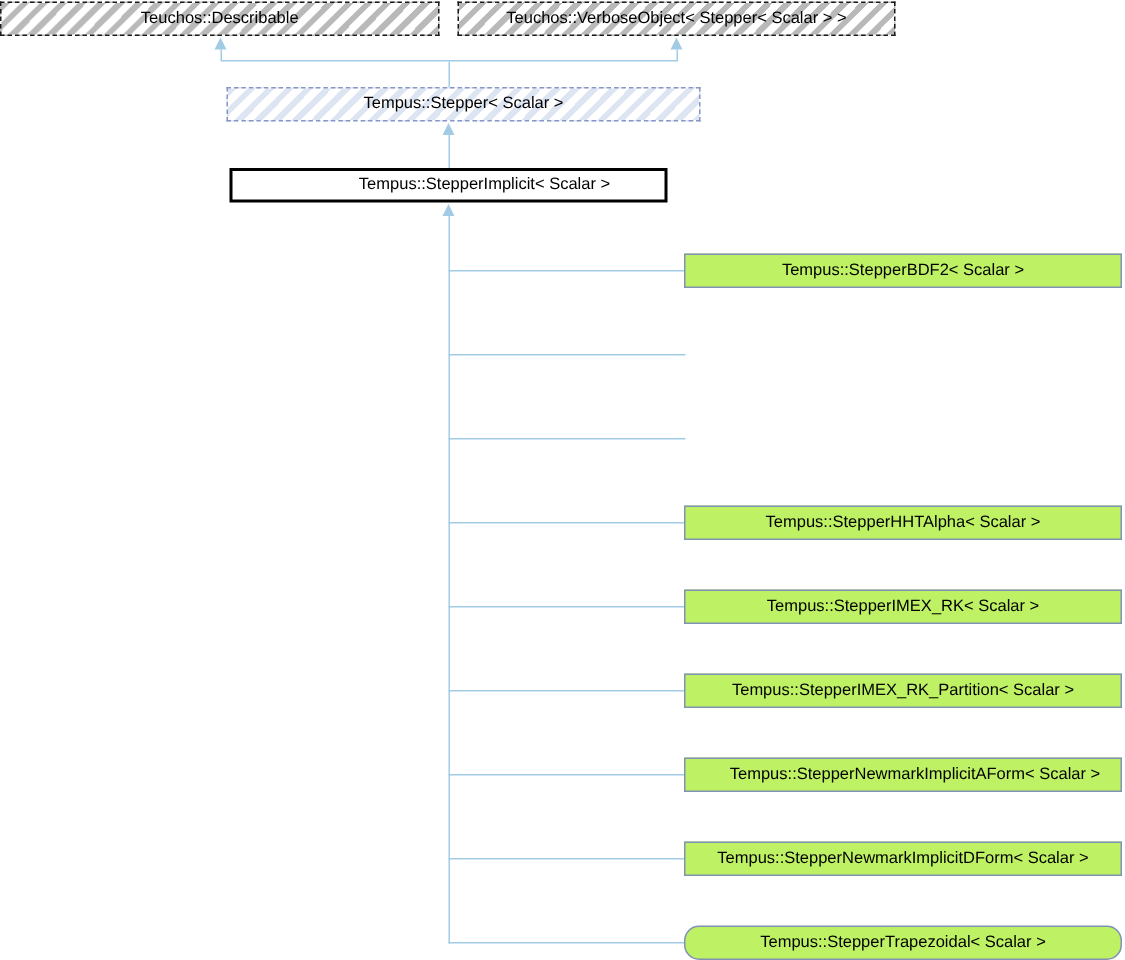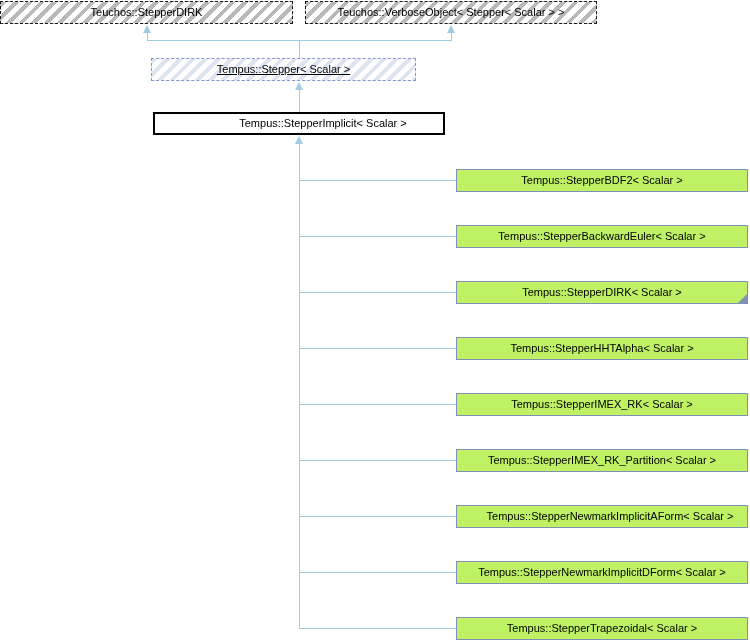--- a/index.html
+++ b/index.html
@@ -37,34 +37,34 @@
     border-bottom:9px solid #8091b5;border-left:9px solid transparent;
   }
   .lbl{pointer-events:none;}
 </style>
 </head>
 <body>
 
 <div id="stage">
 
   <div class="node node-external" style="left:0px;top:1px;width:293px;height:23px;">
-    <span class="lbl">Teuchos::StepperDIRK</span>
+    <span class="lbl">Teuchos::Describable</span>
   </div>
   <div class="node node-external" style="left:305px;top:1px;width:292px;height:23px;">
     <span class="lbl">Teuchos::VerboseObject&lt; Stepper&lt; Scalar &gt; &gt;</span>
   </div>
 
   <div class="arrow-up" style="left:143px;top:25px;"></div>
   <div class="arrow-up" style="left:447px;top:25px;"></div>
   <div class="ln" style="left:147px;top:33px;width:1px;height:7px;"></div>
   <div class="ln" style="left:451px;top:33px;width:1px;height:7px;"></div>
   <div class="ln" style="left:147px;top:40px;width:305px;height:1px;"></div>
   <div class="ln" style="left:299px;top:41px;width:1px;height:17px;"></div>
 
-  <div class="node node-hatched-blue" style="left:151px;top:58px;width:265px;height:23px;text-decoration:underline;">
+  <div class="node node-hatched-blue" style="left:151px;top:58px;width:316px;height:23px;">
     <span class="lbl">Tempus::Stepper&lt; Scalar &gt;</span>
   </div>
 
   <div class="arrow-up" style="left:295px;top:82px;"></div>
   <div class="ln" style="left:299px;top:90px;width:1px;height:22px;"></div>
 
   <div class="node node-current" style="left:153px;top:112px;width:292px;height:23px;padding-left:48px;">
     <span class="lbl">Tempus::StepperImplicit&lt; Scalar &gt;</span>
   </div>
 
@@ -76,39 +76,32 @@
   <div class="ln" style="left:299px;top:348px;width:158px;height:1px;"></div>
   <div class="ln" style="left:299px;top:404px;width:158px;height:1px;"></div>
   <div class="ln" style="left:299px;top:460px;width:158px;height:1px;"></div>
   <div class="ln" style="left:299px;top:516px;width:158px;height:1px;"></div>
   <div class="ln" style="left:299px;top:572px;width:158px;height:1px;"></div>
   <div class="ln" style="left:299px;top:628px;width:158px;height:1px;"></div>
 
   <div class="node node-derived" style="top:169px;">
     <span class="lbl">Tempus::StepperBDF2&lt; Scalar &gt;</span>
   </div>
-  <div class="node node-derived" style="top:225px;">
-    <span class="lbl">Tempus::StepperBackwardEuler&lt; Scalar &gt;</span>
-  </div>
-  <div class="node node-derived" style="top:281px;">
-    <span class="lbl">Tempus::StepperDIRK&lt; Scalar &gt;</span>
-    <span class="fold-corner"></span>
-  </div>
   <div class="node node-derived" style="top:337px;text-align:center;">
     <span class="lbl">Tempus::StepperHHTAlpha&lt; Scalar &gt;</span>
   </div>
   <div class="node node-derived" style="top:393px;">
     <span class="lbl">Tempus::StepperIMEX_RK&lt; Scalar &gt;</span>
   </div>
   <div class="node node-derived" style="top:449px;">
     <span class="lbl">Tempus::StepperIMEX_RK_Partition&lt; Scalar &gt;</span>
   </div>
   <div class="node node-derived" style="top:505px;padding-left:16px;">
     <span class="lbl">Tempus::StepperNewmarkImplicitAForm&lt; Scalar &gt;</span>
   </div>
   <div class="node node-derived" style="top:561px;">
     <span class="lbl">Tempus::StepperNewmarkImplicitDForm&lt; Scalar &gt;</span>
   </div>
-  <div class="node node-derived" style="top:617px;">
+  <div class="node node-derived" style="top:617px;border-radius:10px;">
     <span class="lbl">Tempus::StepperTrapezoidal&lt; Scalar &gt;</span>
   </div>
 
 </div>
 
 </body></html>

